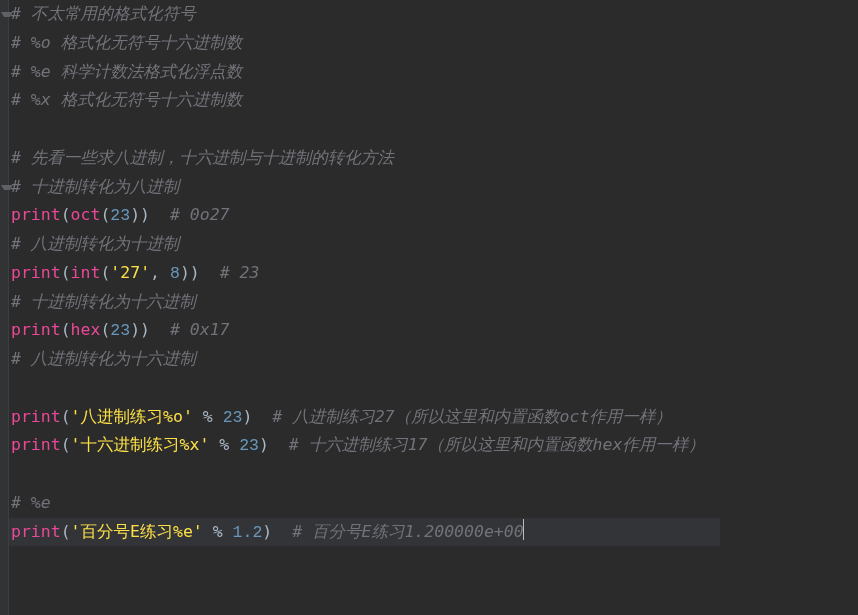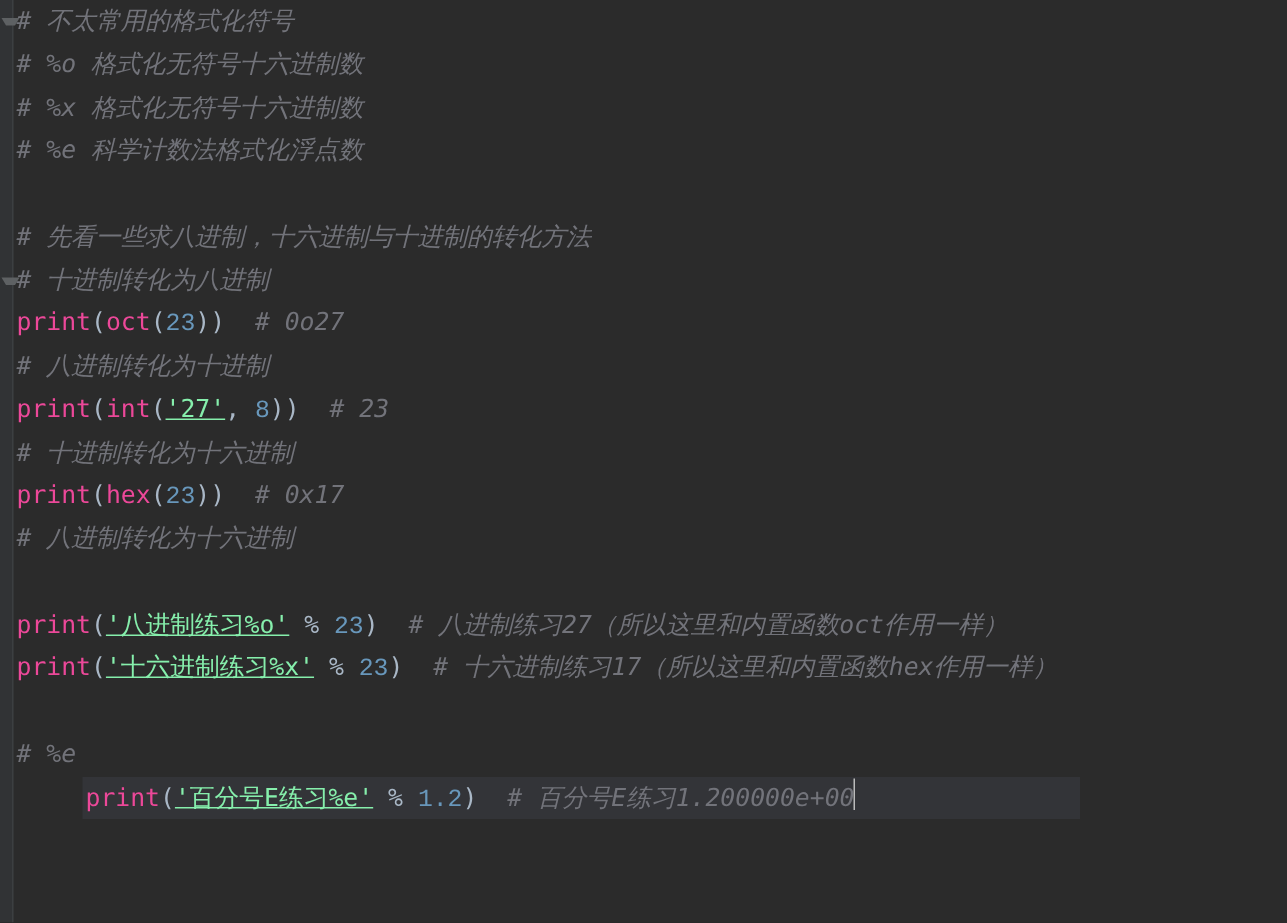--- a/index.html
+++ b/index.html
@@ -38,27 +38,26 @@
   .line {
     position: relative;
     height: 28.75px;
     line-height: 28.75px;
     white-space: pre;
     padding-left: 2px;
     text-align: left;
   }
   .line.current {
     background: #333438;
-    margin-left: 46px;
   }
 
   .tok-cm   { color: #72737a; font-style: italic; } 
   .tok-fn   { color: #ec4899; }                     
   .tok-num  { color: #6897bb; font-family: Liberation Mono, monospace; }                     
-  .tok-str  { color: #86efac; text-decoration: underline; }                     
+  .tok-str  { color: #fde047; }                     
   .tok-op   { color: #a9b7c6; }                     
 
   .caret {
     display: inline-block;
     width: 1px;
     height: 21px;
     background: #bbbbbb;
     vertical-align: -3px;
     margin-left: -1px;
   }
@@ -77,22 +76,22 @@
 
 </style>
 </head>
 <body>
 
 <div class="editor">
   <div class="gutter"></div>
   <div class="code-area" id="code-area">
       <div class="line"><span class="fold-marker"></span><span class="tok-cm"># 不太常用的格式化符号</span></div>
       <div class="line"><span class="tok-cm"># %o 格式化无符号十六进制数</span></div>
+      <div class="line"><span class="tok-cm"># %e 科学计数法格式化浮点数</span></div>
       <div class="line"><span class="tok-cm"># %x 格式化无符号十六进制数</span></div>
-      <div class="line"><span class="tok-cm"># %e 科学计数法格式化浮点数</span></div>
       <div class="line"></div>
       <div class="line"><span class="tok-cm"># 先看一些求八进制，十六进制与十进制的转化方法</span></div>
       <div class="line"><span class="fold-marker"></span><span class="tok-cm"># 十进制转化为八进制</span></div>
       <div class="line"><span class="tok-fn">print</span><span class="tok-op">(</span><span class="tok-fn">oct</span><span class="tok-op">(</span><span class="tok-num">23</span><span class="tok-op">))  </span><span class="tok-cm"># 0o27</span></div>
       <div class="line"><span class="tok-cm"># 八进制转化为十进制</span></div>
       <div class="line"><span class="tok-fn">print</span><span class="tok-op">(</span><span class="tok-fn">int</span><span class="tok-op">(</span><span class="tok-str">'27'</span><span class="tok-op">, </span><span class="tok-num">8</span><span class="tok-op">))  </span><span class="tok-cm"># 23</span></div>
       <div class="line"><span class="tok-cm"># 十进制转化为十六进制</span></div>
       <div class="line"><span class="tok-fn">print</span><span class="tok-op">(</span><span class="tok-fn">hex</span><span class="tok-op">(</span><span class="tok-num">23</span><span class="tok-op">))  </span><span class="tok-cm"># 0x17</span></div>
       <div class="line"><span class="tok-cm"># 八进制转化为十六进制</span></div>
       <div class="line"></div>

